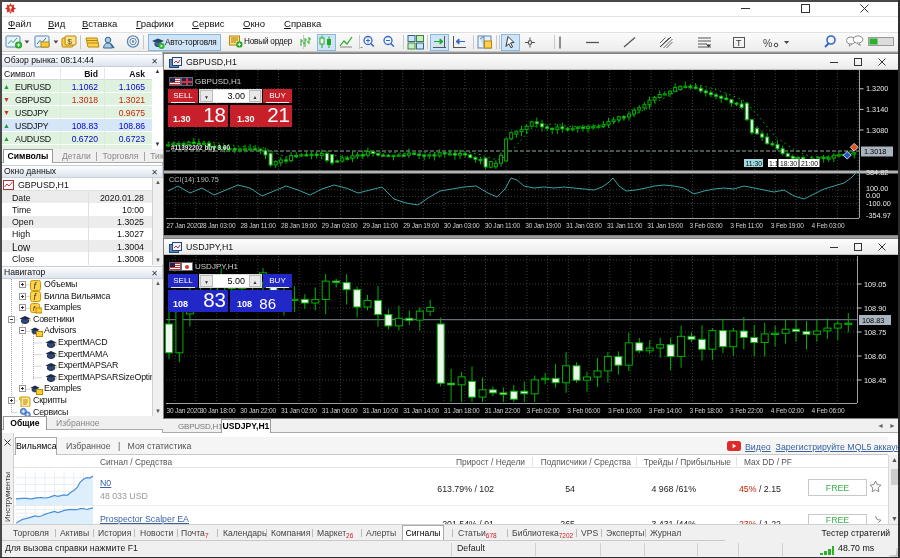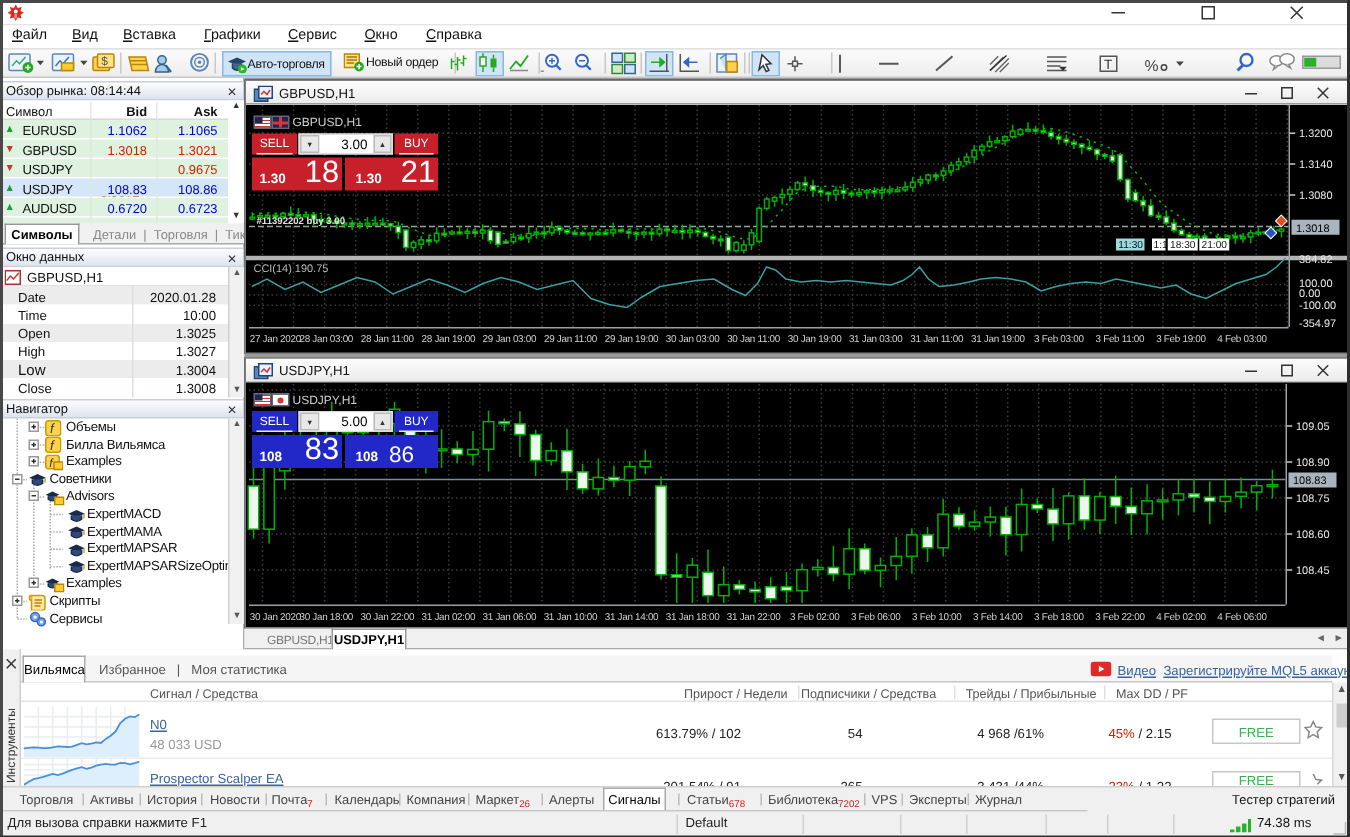--- a/index.html
+++ b/index.html
@@ -316,20 +316,24 @@
     <svg class="abs" style="left:19px;top:407.10000000000025px" width="12" height="11">
       <circle cx="4.4" cy="4.4" r="3" fill="#7aa7d9" stroke="#36c"></circle>
       <circle cx="4.4" cy="4.4" r="1.1" fill="#fff"></circle>
       <circle cx="8.6" cy="7.6" r="2.6" fill="#7aa7d9" stroke="#36c"></circle>
       <circle cx="8.6" cy="7.6" r="1" fill="#fff"></circle>
     </svg>
     <div class="txt" style="left:33px;top:406.60000000000025px;font-size:8.8px;letter-spacing:-0.2px;color:#111">Сервисы</div>
     <div class="abs" style="left:152px;top:279px;width:11px;height:137px;background:#f0f0f0;border-left:1px solid #d0d0d0">
       <div style="font-size:6px;color:#555;text-align:center;line-height:9px">▲</div>
       <div style="position:absolute;bottom:0;width:100%;font-size:6px;color:#555;text-align:center;line-height:9px">▼</div>
+    </div>
+    <div class="abs" style="left:0;top:416px;width:163px;height:14px;background:#f0f0f0;border-bottom:1px solid #aaa">
+      <div class="abs" style="left:3px;top:0;width:44px;height:14px;background:#fff;border:1px solid #999;border-bottom:none;font-size:8.6px;font-weight:bold;color:#000;text-align:center;line-height:13px">Общие</div>
+      <div class="txt" style="left:56px;top:2px;font-size:8.6px;color:#888">Избранное</div>
     </div>
     <div class="abs" style="left:163px;top:52px;width:737px;height:367px;background:#9a9a9a"></div>
     <div class="abs" style="left:163px;top:53px;width:737px;height:183px;border:1px solid #808080;background:#000"></div>
     <svg width="736" height="163" style="position:absolute;left:164px;top:70px">
       <g transform="translate(-164,-70)">
         <rect x="164" y="70" width="736" height="163" fill="#000"></rect>
         <path d="M175.0 70V218M195.7 70V218M216.4 70V218M237.1 70V218M257.8 70V218M278.5 70V218M299.2 70V218M319.9 70V218M340.6 70V218M361.3 70V218M382.0 70V218M402.7 70V218M423.4 70V218M444.1 70V218M464.8 70V218M485.5 70V218M506.2 70V218M526.9 70V218M547.6 70V218M568.3 70V218M589.0 70V218M609.7 70V218M630.4 70V218M651.1 70V218M671.8 70V218M692.5 70V218M713.2 70V218M733.9 70V218M754.6 70V218M775.3 70V218M796.0 70V218M816.7 70V218M837.4 70V218M858.1 70V218" stroke="#3c3c3c" stroke-width="1" stroke-dasharray="1,2" fill="none"></path>
         <path d="M166 88.8H859M166 109.4H859M166 130.0H859" stroke="#3c3c3c" stroke-width="1" stroke-dasharray="1,2" fill="none"></path>
         <path d="M166 189.7H859M166 196.6H859M166 203.5H859" stroke="#3c3c3c" stroke-width="1" stroke-dasharray="1,2" fill="none"></path>
         <rect x="164" y="170.5" width="736" height="3" fill="#b4b4b4"></rect>
@@ -727,21 +731,21 @@
         <div class="txt" style="left:52px;top:4px;font-size:8.8px;color:#555">Избранное&nbsp;&nbsp;&nbsp;|&nbsp;&nbsp;&nbsp;Моя статистика</div>
         <svg class="abs" style="left:713px;top:4px" width="14" height="10">
           <rect width="14" height="10" rx="2.5" fill="#e02a2a"></rect>
           <path d="M5.6 2.8l3.6 2.2-3.6 2.2z" fill="#fff"></path>
         </svg>
         <div class="txt" style="left:731px;top:4.5px;font-size:8.8px;color:#3a62a0"><u>Видео</u>&nbsp;&nbsp;<u>Зарегистрируйте MQL5 аккаунт</u></div>
       </div>
       <div class="abs" style="left:14px;top:22px;width:874px;height:13px;border-bottom:1px solid #e4e4e4">
         <div class="txt" style="left:86px;top:2px;font-size:8.4px;color:#555">Сигнал / Средства</div>
         <div class="txt" style="left:421px;top:2px;width:90px;text-align:right;font-size:8.4px;color:#555">Прирост / Недели</div>
-        <div class="txt" style="left:513px;top:2px;width:104px;text-align:center;font-size:8.4px;color:#555">Подписчики / Средства</div>
+        <div class="txt" style="left:513px;top:2px;width:104px;text-align:right;font-size:8.4px;color:#555">Подписчики / Средства</div>
         <div class="txt" style="left:618px;top:2px;width:99px;text-align:right;font-size:8.4px;color:#555">Трейды / Прибыльные</div>
         <div class="txt" style="left:725px;top:2px;width:53px;text-align:right;font-size:8.4px;color:#555">Max DD / PF</div>
         <div class="abs" style="left:518px;top:2px;width:1px;height:9px;background:#e0e0e0"></div>
         <div class="abs" style="left:622px;top:2px;width:1px;height:9px;background:#e0e0e0"></div>
         <div class="abs" style="left:722px;top:2px;width:1px;height:9px;background:#e0e0e0"></div>
       </div>
       <svg width="77" height="34" style="position:absolute;left:16px;top:38px;background:#fff">
         <path d="M9.6 0V34M19.2 0V34M28.9 0V34M38.5 0V34M48.1 0V34M57.8 0V34M67.4 0V34M0 6.8H77M0 13.6H77M0 20.4H77M0 27.2H77" stroke="#e8eef4" fill="none"></path>
         <path d="M0.0 27.9 L3.2 27.6 L6.4 27.3 L9.6 27.4 L12.8 27.7 L16.0 27.8 L19.2 27.2 L22.5 26.6 L25.7 26.7 L28.9 27.0 L32.1 26.7 L35.3 25.6 L38.5 24.5 L41.7 25.3 L44.9 24.7 L48.1 23.9 L51.3 24.3 L54.5 21.6 L57.8 19.5 L61.0 16.7 L64.2 11.1 L67.4 8.2 L70.6 6.6 L73.8 7.1 L77.0 5.1 L77 34 L0 34 Z" fill="#ddeefc" stroke="none"></path>
         <path d="M0.0 27.9 L3.2 27.6 L6.4 27.3 L9.6 27.4 L12.8 27.7 L16.0 27.8 L19.2 27.2 L22.5 26.6 L25.7 26.7 L28.9 27.0 L32.1 26.7 L35.3 25.6 L38.5 24.5 L41.7 25.3 L44.9 24.7 L48.1 23.9 L51.3 24.3 L54.5 21.6 L57.8 19.5 L61.0 16.7 L64.2 11.1 L67.4 8.2 L70.6 6.6 L73.8 7.1 L77.0 5.1" fill="none" stroke="#4a90d9" stroke-width="1.2"></path>
@@ -814,21 +818,21 @@
       <div class="abs" style="left:451px;top:2px;width:1px;height:13px;background:#d0d0d0"></div>
       <div class="abs" style="left:535px;top:2px;width:1px;height:13px;background:#d0d0d0"></div>
       <div class="abs" style="left:600px;top:2px;width:1px;height:13px;background:#d0d0d0"></div>
       <div class="abs" style="left:644px;top:2px;width:1px;height:13px;background:#d0d0d0"></div>
       <div class="abs" style="left:697px;top:2px;width:1px;height:13px;background:#d0d0d0"></div>
       <div class="abs" style="left:738px;top:2px;width:1px;height:13px;background:#d0d0d0"></div>
       <div class="abs" style="left:782px;top:2px;width:1px;height:13px;background:#d0d0d0"></div>
       <svg class="abs" style="left:820px;top:5px" width="14" height="9">
         <path d="M0 9V7h3v2zM4 9V5h3v4zM8 9V3h3v6zM12 9V0h2v9z" fill="#2ab02a"></path>
       </svg>
-      <div class="txt" style="left:838px;top:2px;font-size:8.8px;color:#111">74.38 ms</div>
+      <div class="txt" style="left:838px;top:2px;font-size:8.8px;color:#111">48.70 ms</div>
       <svg class="abs" style="left:888px;top:6px" width="10" height="10">
         <path d="M9 1v8H1M9 4v5H4M9 7v2H7" stroke="#bbb" fill="none"></path>
       </svg>
     </div>
     <div class="abs" style="left:0;top:0;width:900px;height:1.5px;background:#484848"></div>
     <div class="abs" style="left:0;top:0;width:1.5px;height:558px;background:#484848"></div>
     <div class="abs" style="left:898px;top:0;width:2px;height:558px;background:#2e2e2e"></div>
     <div class="abs" style="left:0;top:556.5px;width:900px;height:1.5px;background:#2e2e2e"></div>
   </div>
 </body></html>

